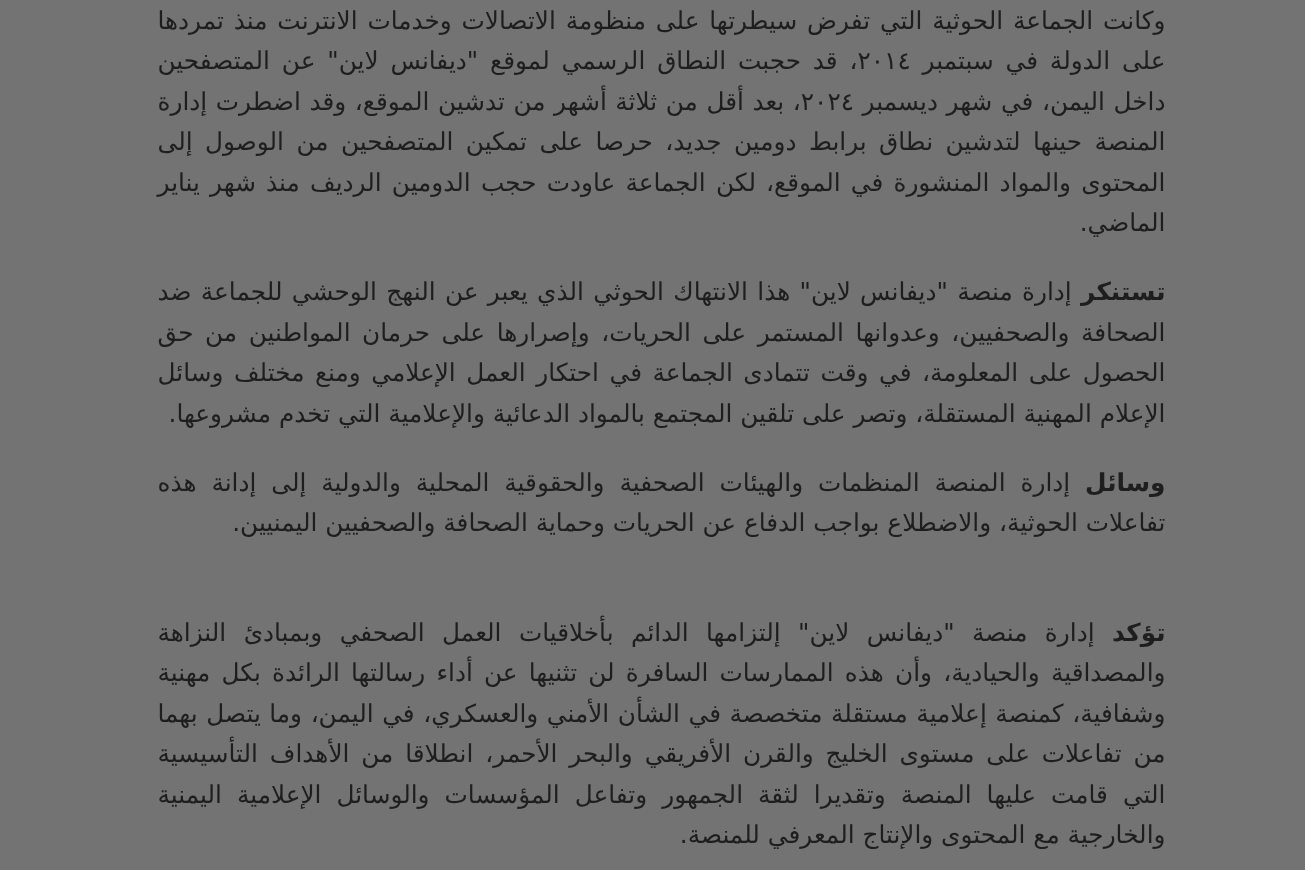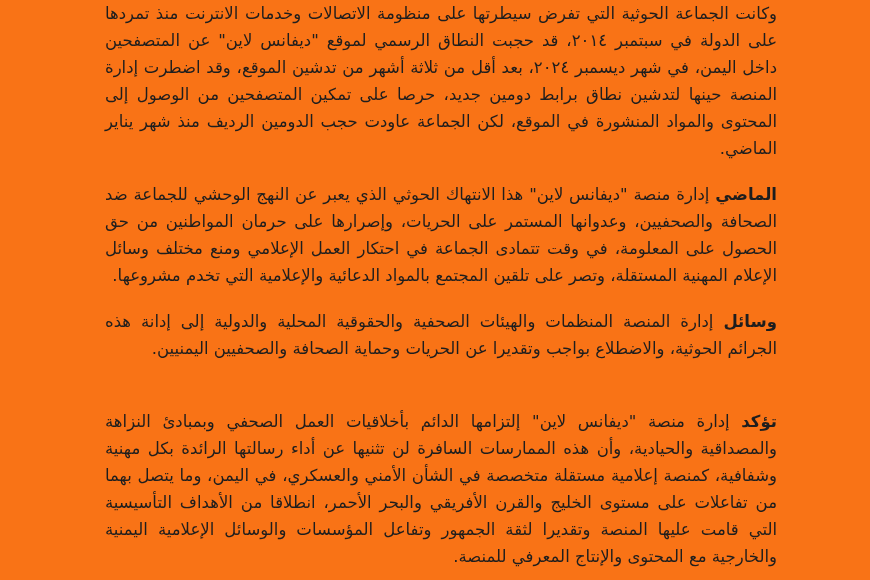--- a/index.html
+++ b/index.html
@@ -7,21 +7,21 @@
       padding: 0;
       background: #ffffff;
       width: 870px;
       height: 580px;
       overflow: hidden;
     }
     .page {
       position: relative;
       width: 870px;
       height: 580px;
-      background: #f97316;
+      background: #737373;
     }
     .article {
       position: absolute;
       left: 105px;
       width: 672px;
       direction: rtl;
       text-align: justify;
       text-align-last: right;
       font-family: "DejaVu Sans", sans-serif;
       font-size: 16.5px;
@@ -46,27 +46,27 @@
 
 <div class="page">
   <div class="article" id="p1">
     <p>
       <span class="lead"></span><span>وكانت الجماعة الحوثية التي تفرض سيطرتها على منظومة الاتصالات وخدمات الانترنت منذ تمردها على الدولة في سبتمبر ٢٠١٤، قد حجبت النطاق الرسمي لموقع "ديفانس لاين" عن المتصفحين داخل اليمن، في شهر ديسمبر ٢٠٢٤، بعد أقل من ثلاثة أشهر من تدشين الموقع، وقد اضطرت إدارة المنصة حينها لتدشين نطاق برابط دومين جديد، حرصا على تمكين المتصفحين من الوصول إلى المحتوى والمواد المنشورة في الموقع، لكن الجماعة عاودت حجب الدومين الرديف منذ شهر يناير الماضي.</span>
     </p>
   </div>
 
   <div class="article" id="p2">
     <p>
-      <span class="lead">الماضي</span><span> إدارة منصة "ديفانس لاين" هذا الانتهاك الحوثي الذي يعبر عن النهج الوحشي للجماعة ضد الصحافة والصحفيين، وعدوانها المستمر على الحريات، وإصرارها على حرمان المواطنين من حق الحصول على المعلومة، في وقت تتمادى الجماعة في احتكار العمل الإعلامي ومنع مختلف وسائل الإعلام المهنية المستقلة، وتصر على تلقين المجتمع بالمواد الدعائية والإعلامية التي تخدم مشروعها.</span>
+      <span class="lead">تستنكر</span><span> إدارة منصة "ديفانس لاين" هذا الانتهاك الحوثي الذي يعبر عن النهج الوحشي للجماعة ضد الصحافة والصحفيين، وعدوانها المستمر على الحريات، وإصرارها على حرمان المواطنين من حق الحصول على المعلومة، في وقت تتمادى الجماعة في احتكار العمل الإعلامي ومنع مختلف وسائل الإعلام المهنية المستقلة، وتصر على تلقين المجتمع بالمواد الدعائية والإعلامية التي تخدم مشروعها.</span>
     </p>
   </div>
 
   <div class="article" id="p3">
     <p>
-      <span class="lead">وسائل</span><span> إدارة المنصة المنظمات والهيئات الصحفية والحقوقية المحلية والدولية إلى إدانة هذه الجرائم الحوثية، والاضطلاع بواجب وتقديرا عن الحريات وحماية الصحافة والصحفيين اليمنيين.</span>
+      <span class="lead">وسائل</span><span> إدارة المنصة المنظمات والهيئات الصحفية والحقوقية المحلية والدولية إلى إدانة هذه تفاعلات الحوثية، والاضطلاع بواجب الدفاع عن الحريات وحماية الصحافة والصحفيين اليمنيين.</span>
     </p>
   </div>
 
   <div class="article" id="p4">
     <p>
       <span class="lead">تؤكد</span><span> إدارة منصة "ديفانس لاين" إلتزامها الدائم بأخلاقيات العمل الصحفي وبمبادئ النزاهة والمصداقية والحيادية، وأن هذه الممارسات السافرة لن تثنيها عن أداء رسالتها الرائدة بكل مهنية وشفافية، كمنصة إعلامية مستقلة متخصصة في الشأن الأمني والعسكري، في اليمن، وما يتصل بهما من تفاعلات على مستوى الخليج والقرن الأفريقي والبحر الأحمر، انطلاقا من الأهداف التأسيسية التي قامت عليها المنصة وتقديرا لثقة الجمهور وتفاعل المؤسسات والوسائل الإعلامية اليمنية والخارجية مع المحتوى والإنتاج المعرفي للمنصة.</span>
     </p>
   </div>
 </div>
 

